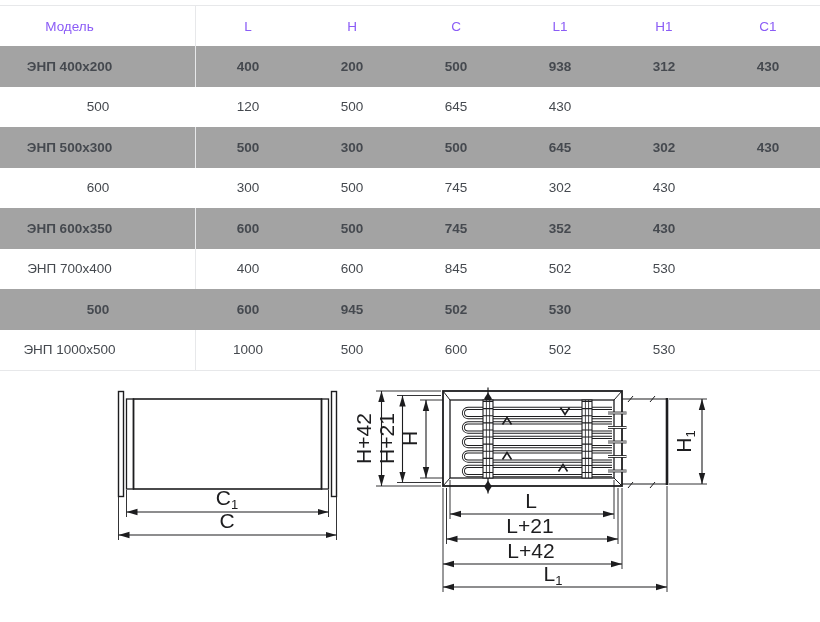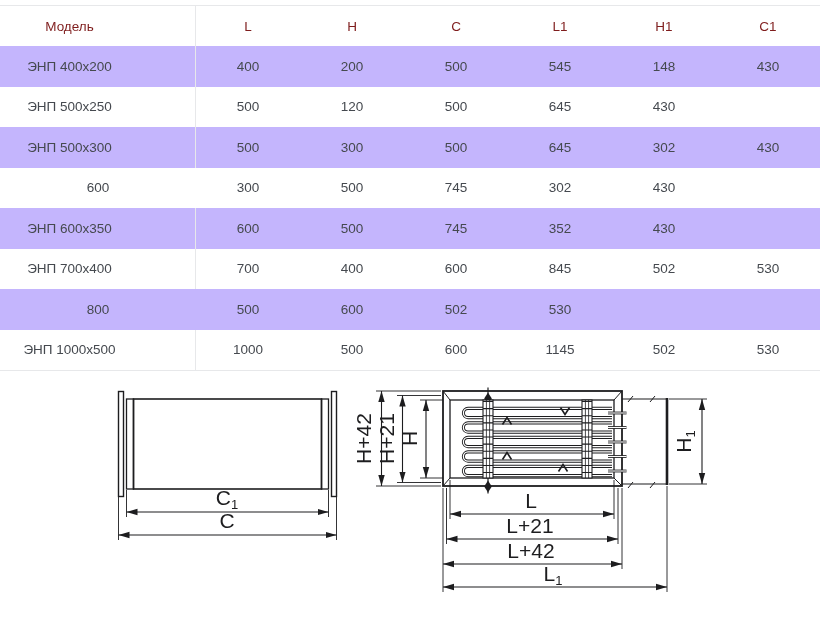--- a/index.html
+++ b/index.html
@@ -5,22 +5,22 @@
   html,body{margin:0;padding:0;background:#ffffff;}
   body{width:820px;height:622px;overflow:hidden;
        font-family:"Liberation Sans","DejaVu Sans",sans-serif;
        -webkit-font-smoothing:antialiased;}
 
   
   .spec-table{width:820px;margin-top:5px;border-top:1px solid #e7e8ea;
               border-bottom:1px solid #e7e8ea;font-size:13.5px;color:#45494f;}
   .t-row{display:grid;grid-template-columns:196px repeat(6,1fr);
          height:40.5px;align-items:stretch;}
-  .t-row.head{height:40px;color:#7f1d1d;}
-  .t-row.stripe{background:#c4b5fd;}
+  .t-row.head{height:40px;color:#8b5cf6;}
+  .t-row.stripe{background:#a3a3a3;font-weight:bold;}
   .cell{display:flex;align-items:center;justify-content:center;text-align:center;}
   .cell.model{border-right:1px solid #e7e8ea;padding-right:56px;}
 
   
   .drawings{display:block;}
   svg text{font-family:"Liberation Sans","DejaVu Sans",sans-serif;fill:#1d1d1f;}
   .dim-label{font-size:21px;}
   .dim-label .sub{font-size:13px;}
   .geo{stroke:#1d1d1f;fill:none;}
 </style>
@@ -36,26 +36,25 @@
     <div class="cell">L1</div>
     <div class="cell">H1</div>
     <div class="cell">C1</div>
   </div>
   <div>
       <div class="t-row stripe">
         <div class="cell model">ЭНП 400x200</div>
         <div class="cell">400</div>
         <div class="cell">200</div>
         <div class="cell">500</div>
-        <div class="cell">545</div>
-        <div class="cell">148</div>
-        <div class="cell">430</div>
-      </div>
-      <div class="t-row">
-        <div class="cell model">ЭНП 500x250</div>
+        <div class="cell">938</div>
+        <div class="cell">312</div>
+        <div class="cell">430</div>
+      </div>
+      <div class="t-row">
         <div class="cell">500</div>
         <div class="cell">120</div>
         <div class="cell">500</div>
         <div class="cell">645</div>
         <div class="cell">430</div>
       </div>
       <div class="t-row stripe">
         <div class="cell model">ЭНП 500x300</div>
         <div class="cell">500</div>
         <div class="cell">300</div>
@@ -75,40 +74,38 @@
       <div class="t-row stripe">
         <div class="cell model">ЭНП 600x350</div>
         <div class="cell">600</div>
         <div class="cell">500</div>
         <div class="cell">745</div>
         <div class="cell">352</div>
         <div class="cell">430</div>
       </div>
       <div class="t-row">
         <div class="cell model">ЭНП 700x400</div>
-        <div class="cell">700</div>
         <div class="cell">400</div>
         <div class="cell">600</div>
         <div class="cell">845</div>
         <div class="cell">502</div>
         <div class="cell">530</div>
       </div>
       <div class="t-row stripe">
-        <div class="cell">800</div>
-        <div class="cell">500</div>
-        <div class="cell">600</div>
+        <div class="cell">500</div>
+        <div class="cell">600</div>
+        <div class="cell">945</div>
         <div class="cell">502</div>
         <div class="cell">530</div>
       </div>
       <div class="t-row">
         <div class="cell model">ЭНП 1000x500</div>
         <div class="cell">1000</div>
         <div class="cell">500</div>
         <div class="cell">600</div>
-        <div class="cell">1145</div>
         <div class="cell">502</div>
         <div class="cell">530</div>
       </div>
     </div>
 </div>
 
 <svg class="drawings" width="820" height="252" viewBox="0 370 820 252">
   <defs>
     <marker id="arr" markerWidth="13" markerHeight="8" refX="11" refY="0" orient="auto-start-reverse" markerUnits="userSpaceOnUse" viewBox="0 -4 13 8">
       <path d="M0,-3.2 L11,0 L0,3.2 Z" fill="#1d1d1f"></path>

